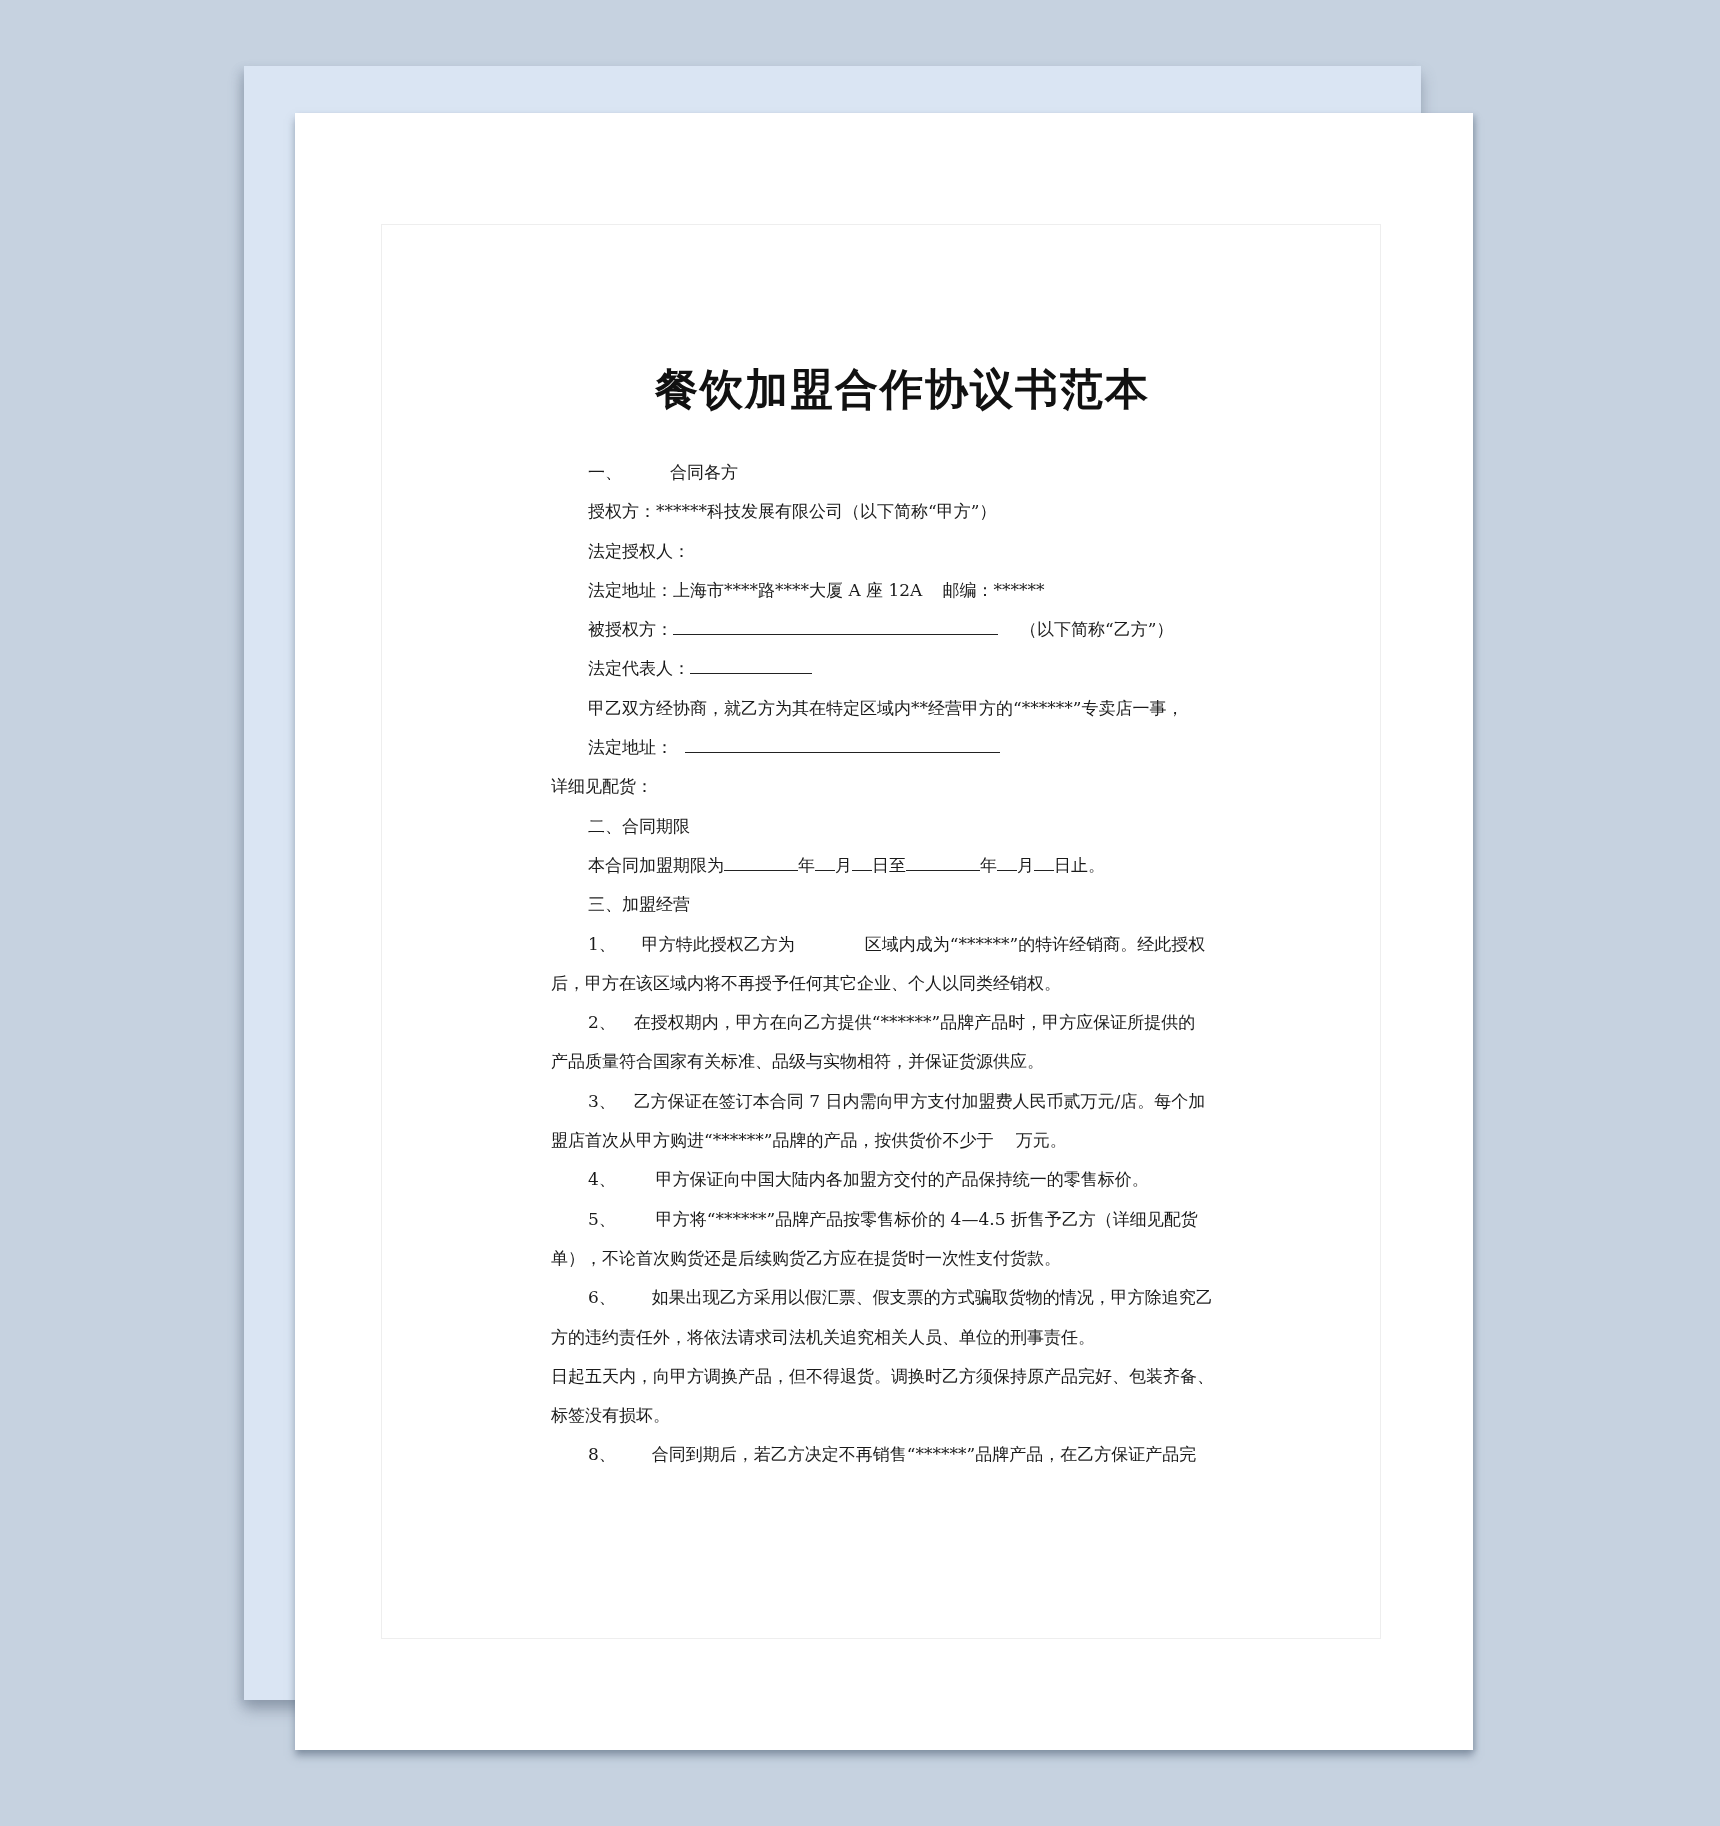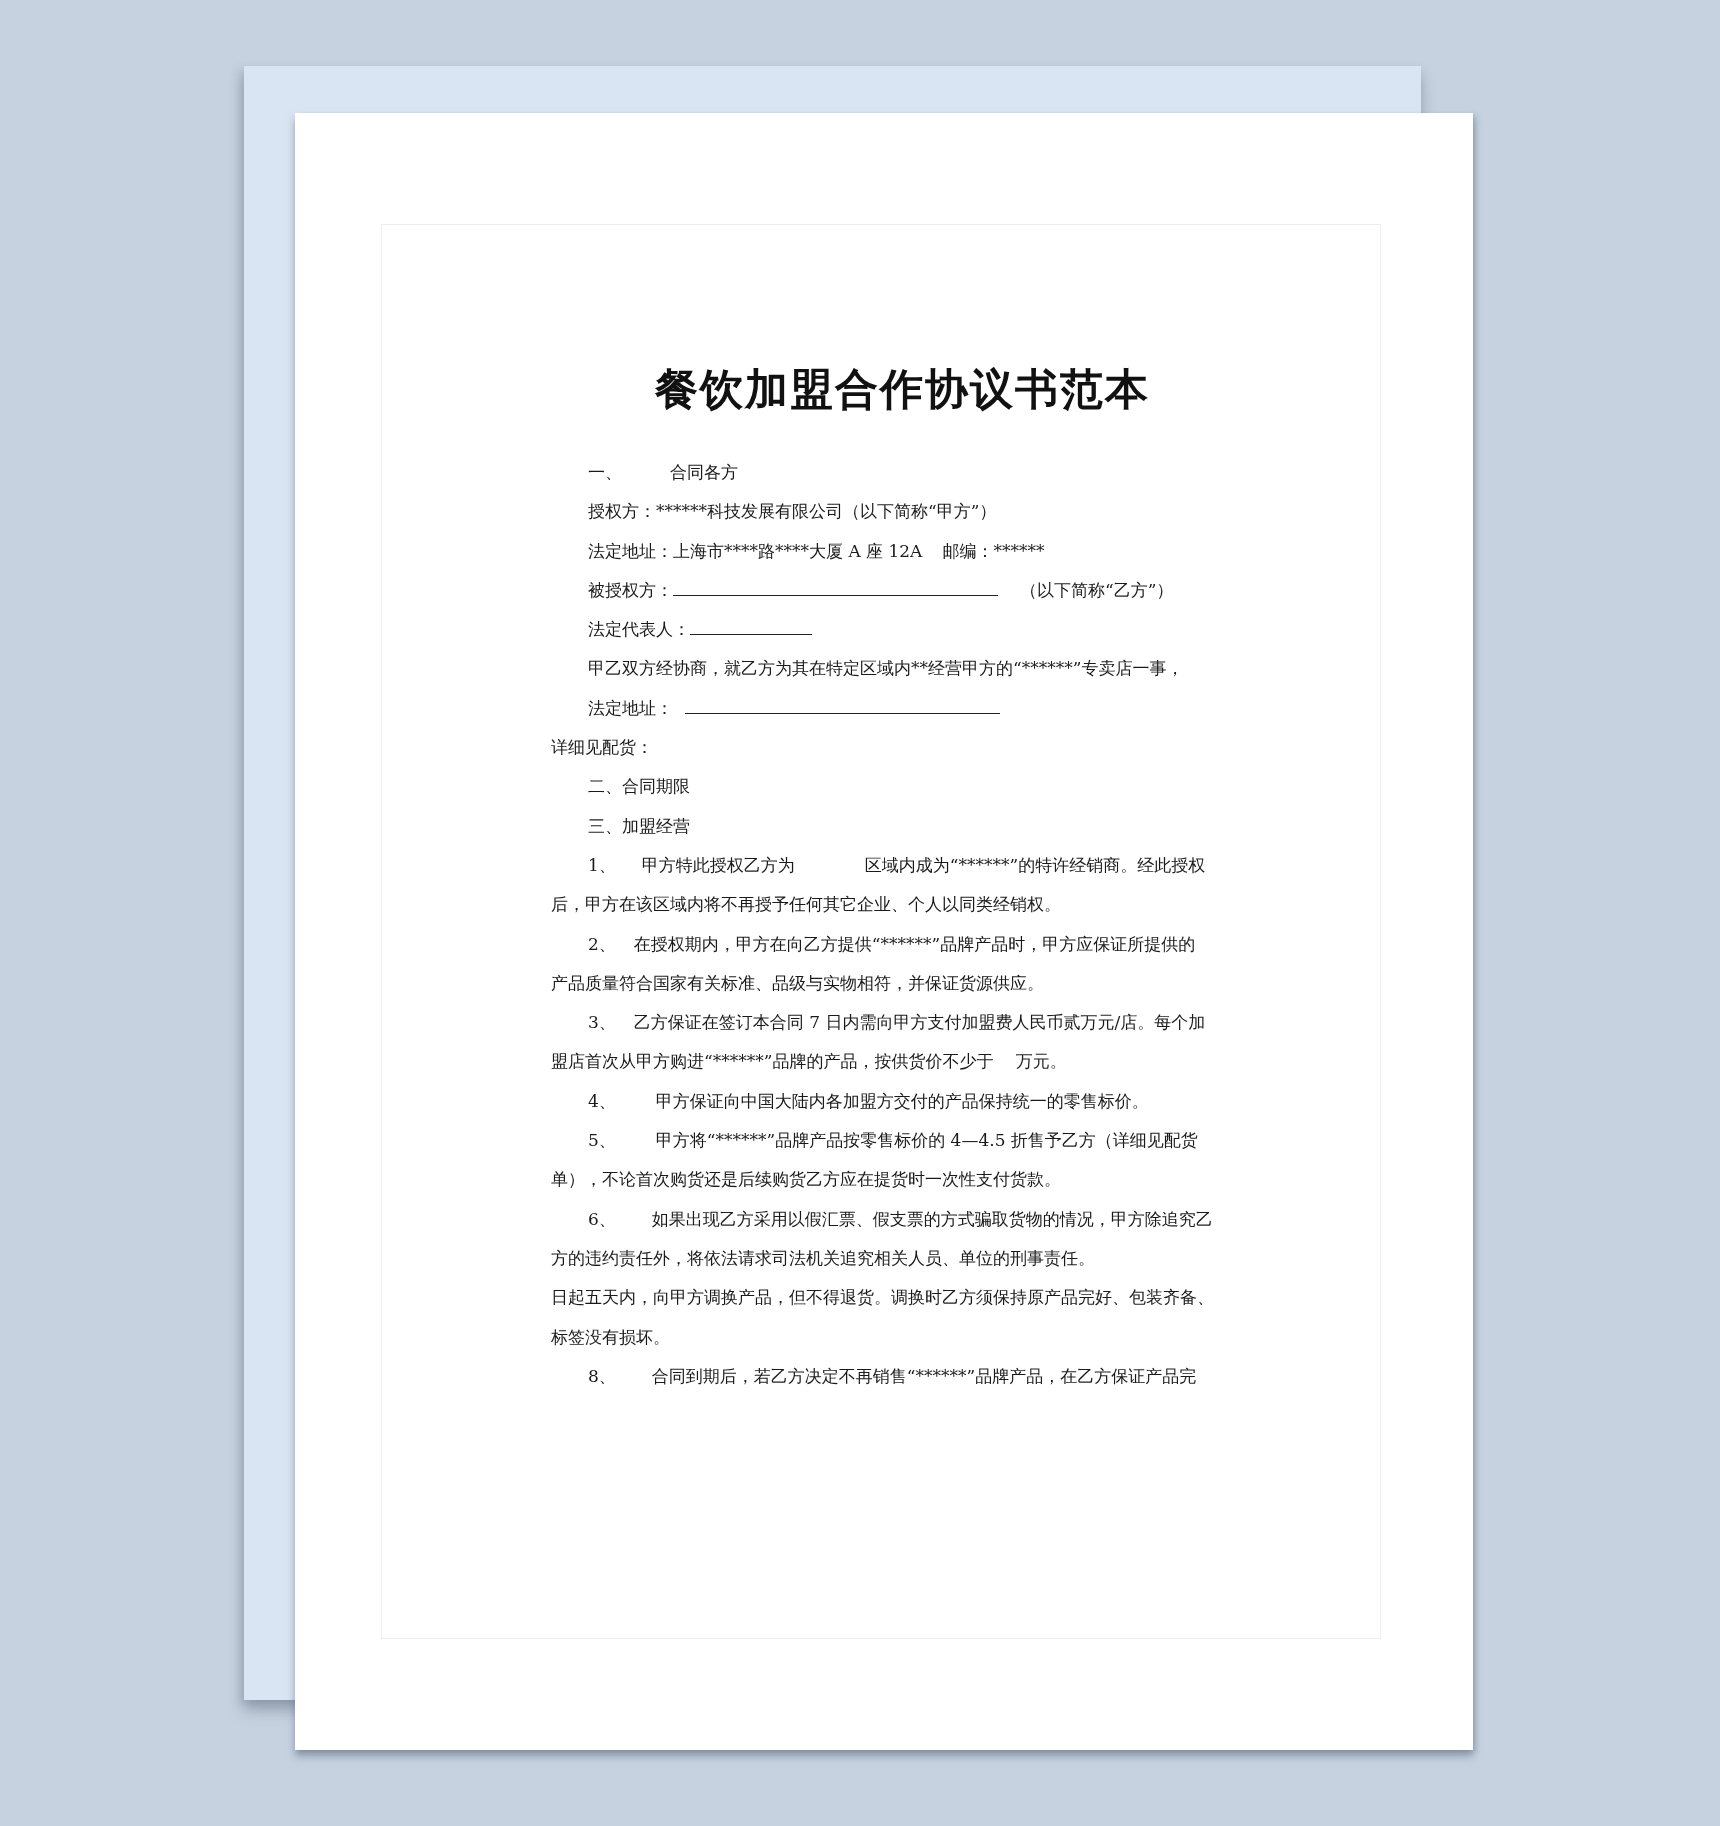--- a/index.html
+++ b/index.html
@@ -46,36 +46,40 @@
   <div class="inner-frame"></div>
 
   <div class="title">餐饮加盟合作协议书范本</div>
 
   <div class="body-text">
 
     <div class="line indent">
       <span>一、</span><span class="spacer" style="width:48px"></span><span>合同各方</span>
     </div>
     <div class="line indent">授权方：******科技发展有限公司（以下简称“甲方”）</div>
+    <div class="line indent">法定授权人：</div>
     <div class="line indent">
       <span>法定地址：上海市****路****大厦 A 座 12A</span><span class="spacer" style="width:20px"></span><span>邮编：******</span>
     </div>
     <div class="line indent">
       <span>被授权方：</span><span class="blank" style="width:325px"></span><span class="spacer" style="width:22px"></span><span>（以下简称“乙方”）</span>
     </div>
     <div class="line indent">
       <span>法定代表人：</span><span class="blank" style="width:122px"></span>
     </div>
     <div class="line indent">甲乙双方经协商，就乙方为其在特定区域内**经营甲方的“******”专卖店一事，</div>
     <div class="line indent">
       <span>法定地址：</span><span class="spacer" style="width:12px"></span><span class="blank" style="width:315px"></span>
     </div>
     <div class="line">详细见配货：</div>
 
     <div class="line indent">二、合同期限</div>
+    <div class="line indent">
+      <span>本合同加盟期限为</span><span class="blank" style="width:74px"></span><span>年</span><span class="blank" style="width:20px"></span><span>月</span><span class="blank" style="width:20px"></span><span>日至</span><span class="blank" style="width:74px"></span><span>年</span><span class="blank" style="width:20px"></span><span>月</span><span class="blank" style="width:20px"></span><span>日止。</span>
+    </div>
 
     <div class="line indent">三、加盟经营</div>
 
     <div class="line indent">
       <span>1、</span><span class="spacer" style="width:26px"></span><span>甲方特此授权乙方为</span><span class="spacer" style="width:70px"></span><span>区域内成为“******”的特许经销商。经此授权</span>
     </div>
     <div class="line">后，甲方在该区域内将不再授予任何其它企业、个人以同类经销权。</div>
 
     <div class="line indent">
       <span>2、</span><span class="spacer" style="width:18px"></span><span>在授权期内，甲方在向乙方提供“******”品牌产品时，甲方应保证所提供的</span>

